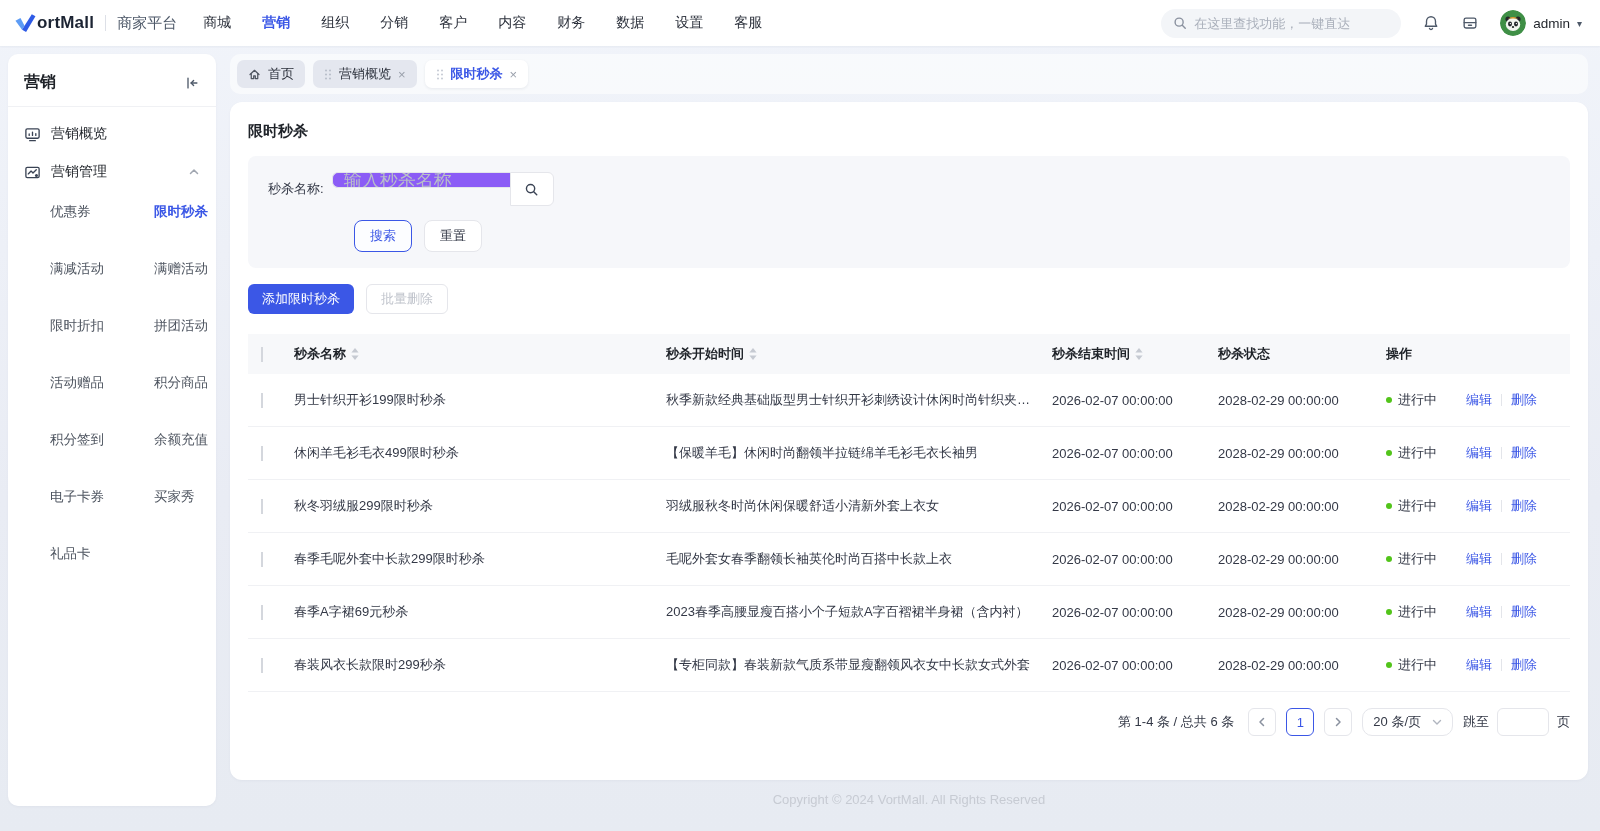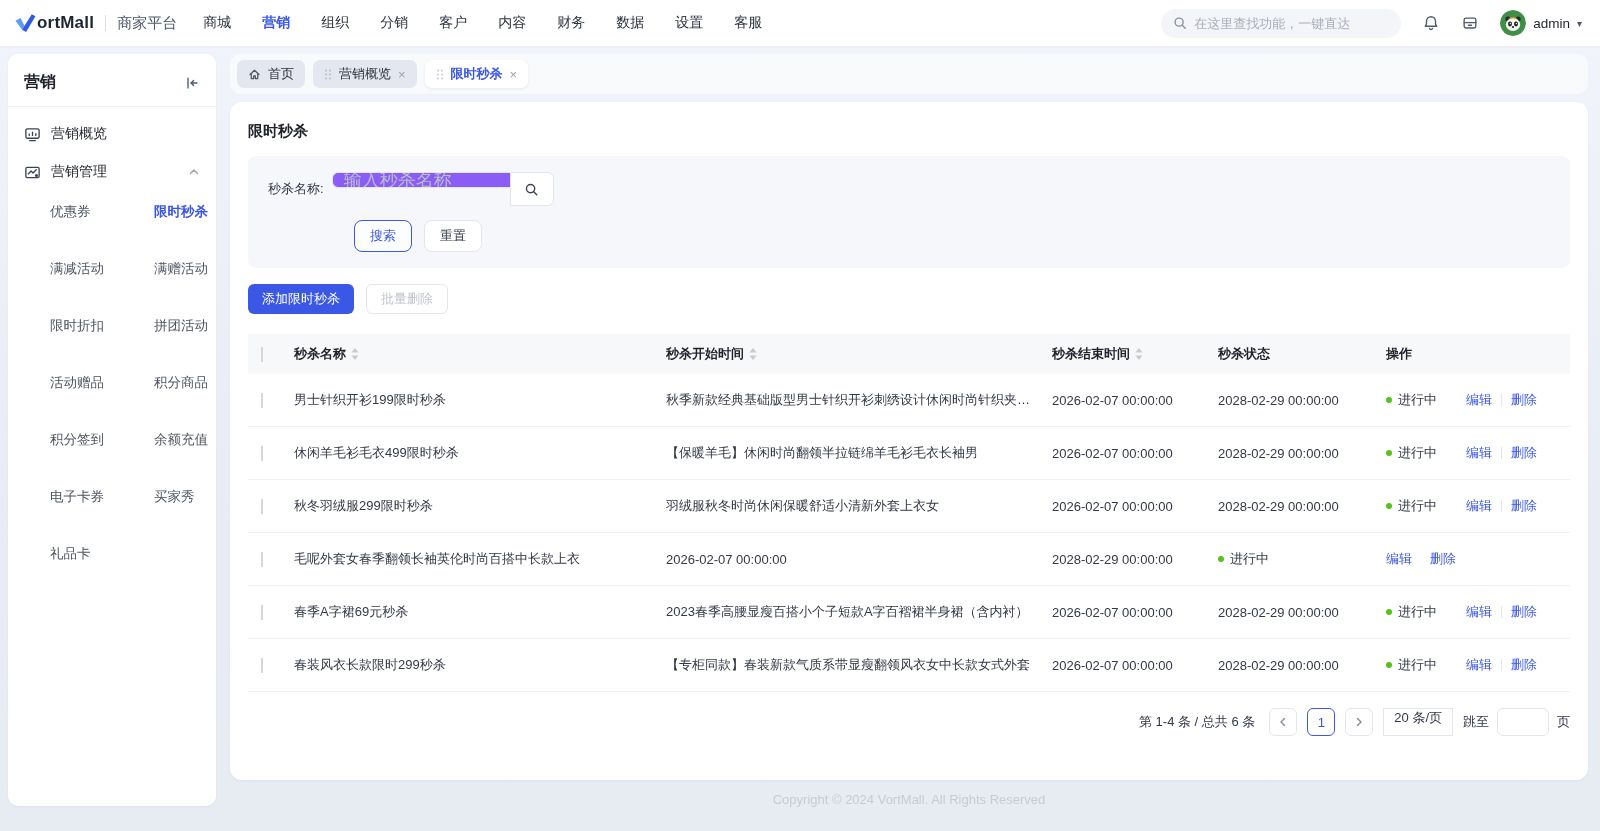--- a/index.html
+++ b/index.html
@@ -104,22 +104,22 @@
   .ops { display:flex; align-items:center; }
   .link { color:var(--primary); cursor:pointer; }
   .ops-divider { width:1px; height:12px; background:#e3e5ea; margin:0 9px; }
 
   
   .pagination { margin-top:16px; display:flex; align-items:center; justify-content:flex-end; gap:10px; }
   .pg-summary { color:#333846; margin-right:4px; }
   .pg-btn { width:28px; height:28px; border:1px solid var(--border); border-radius:6px; background:#fff;
     display:flex; align-items:center; justify-content:center; cursor:pointer; }
   .pg-btn.current { border-color:var(--primary); color:var(--primary); font-size:13px; }
-  .pg-size { height:28px; border:1px solid var(--border); border-radius:0; background:#fff;
-    display:flex; align-items:center; gap:11px; padding:0 10px; cursor:pointer; color:#333846;flex-direction:column; }
+  .pg-size { height:28px; border:1px solid var(--border); border-radius:10px; background:#fff;
+    display:flex; align-items:center; gap:11px; padding:0 10px; cursor:pointer; color:#333846; }
   .pg-jump { display:flex; align-items:center; gap:8px; color:#333846; }
   .pg-jump input { width:52px; height:28px; border:1px solid var(--border); border-radius:6px;
     outline:none; padding:0 8px; font-size:13px; font-family:inherit; }
 
   .footer { height:38px; display:flex; align-items:center; justify-content:center;
     color:#c7cbd3; font-size:13px; flex:none; }
 </style>
 </head>
 <body>
 
@@ -401,20 +401,21 @@
             </div>
           <div class="td ops">
               <span class="link">编辑</span>
               <span class="ops-divider"></span>
               <span class="link">删除</span>
             </div>
         </div>
 
         <div class="trow tbody-row">
           <div class="td cell-cb"><span class="checkbox"></span></div>
+          <div class="td">春季毛呢外套中长款299限时秒杀</div>
           <div class="td">毛呢外套女春季翻领长袖英伦时尚百搭中长款上衣</div>
           <div class="td">2026-02-07 00:00:00</div>
           <div class="td">2028-02-29 00:00:00</div>
           <div class="td">
               <span class="status">
                 <span class="dot"></span>
                 <span>进行中</span>
               </span>
             </div>
           <div class="td ops">

